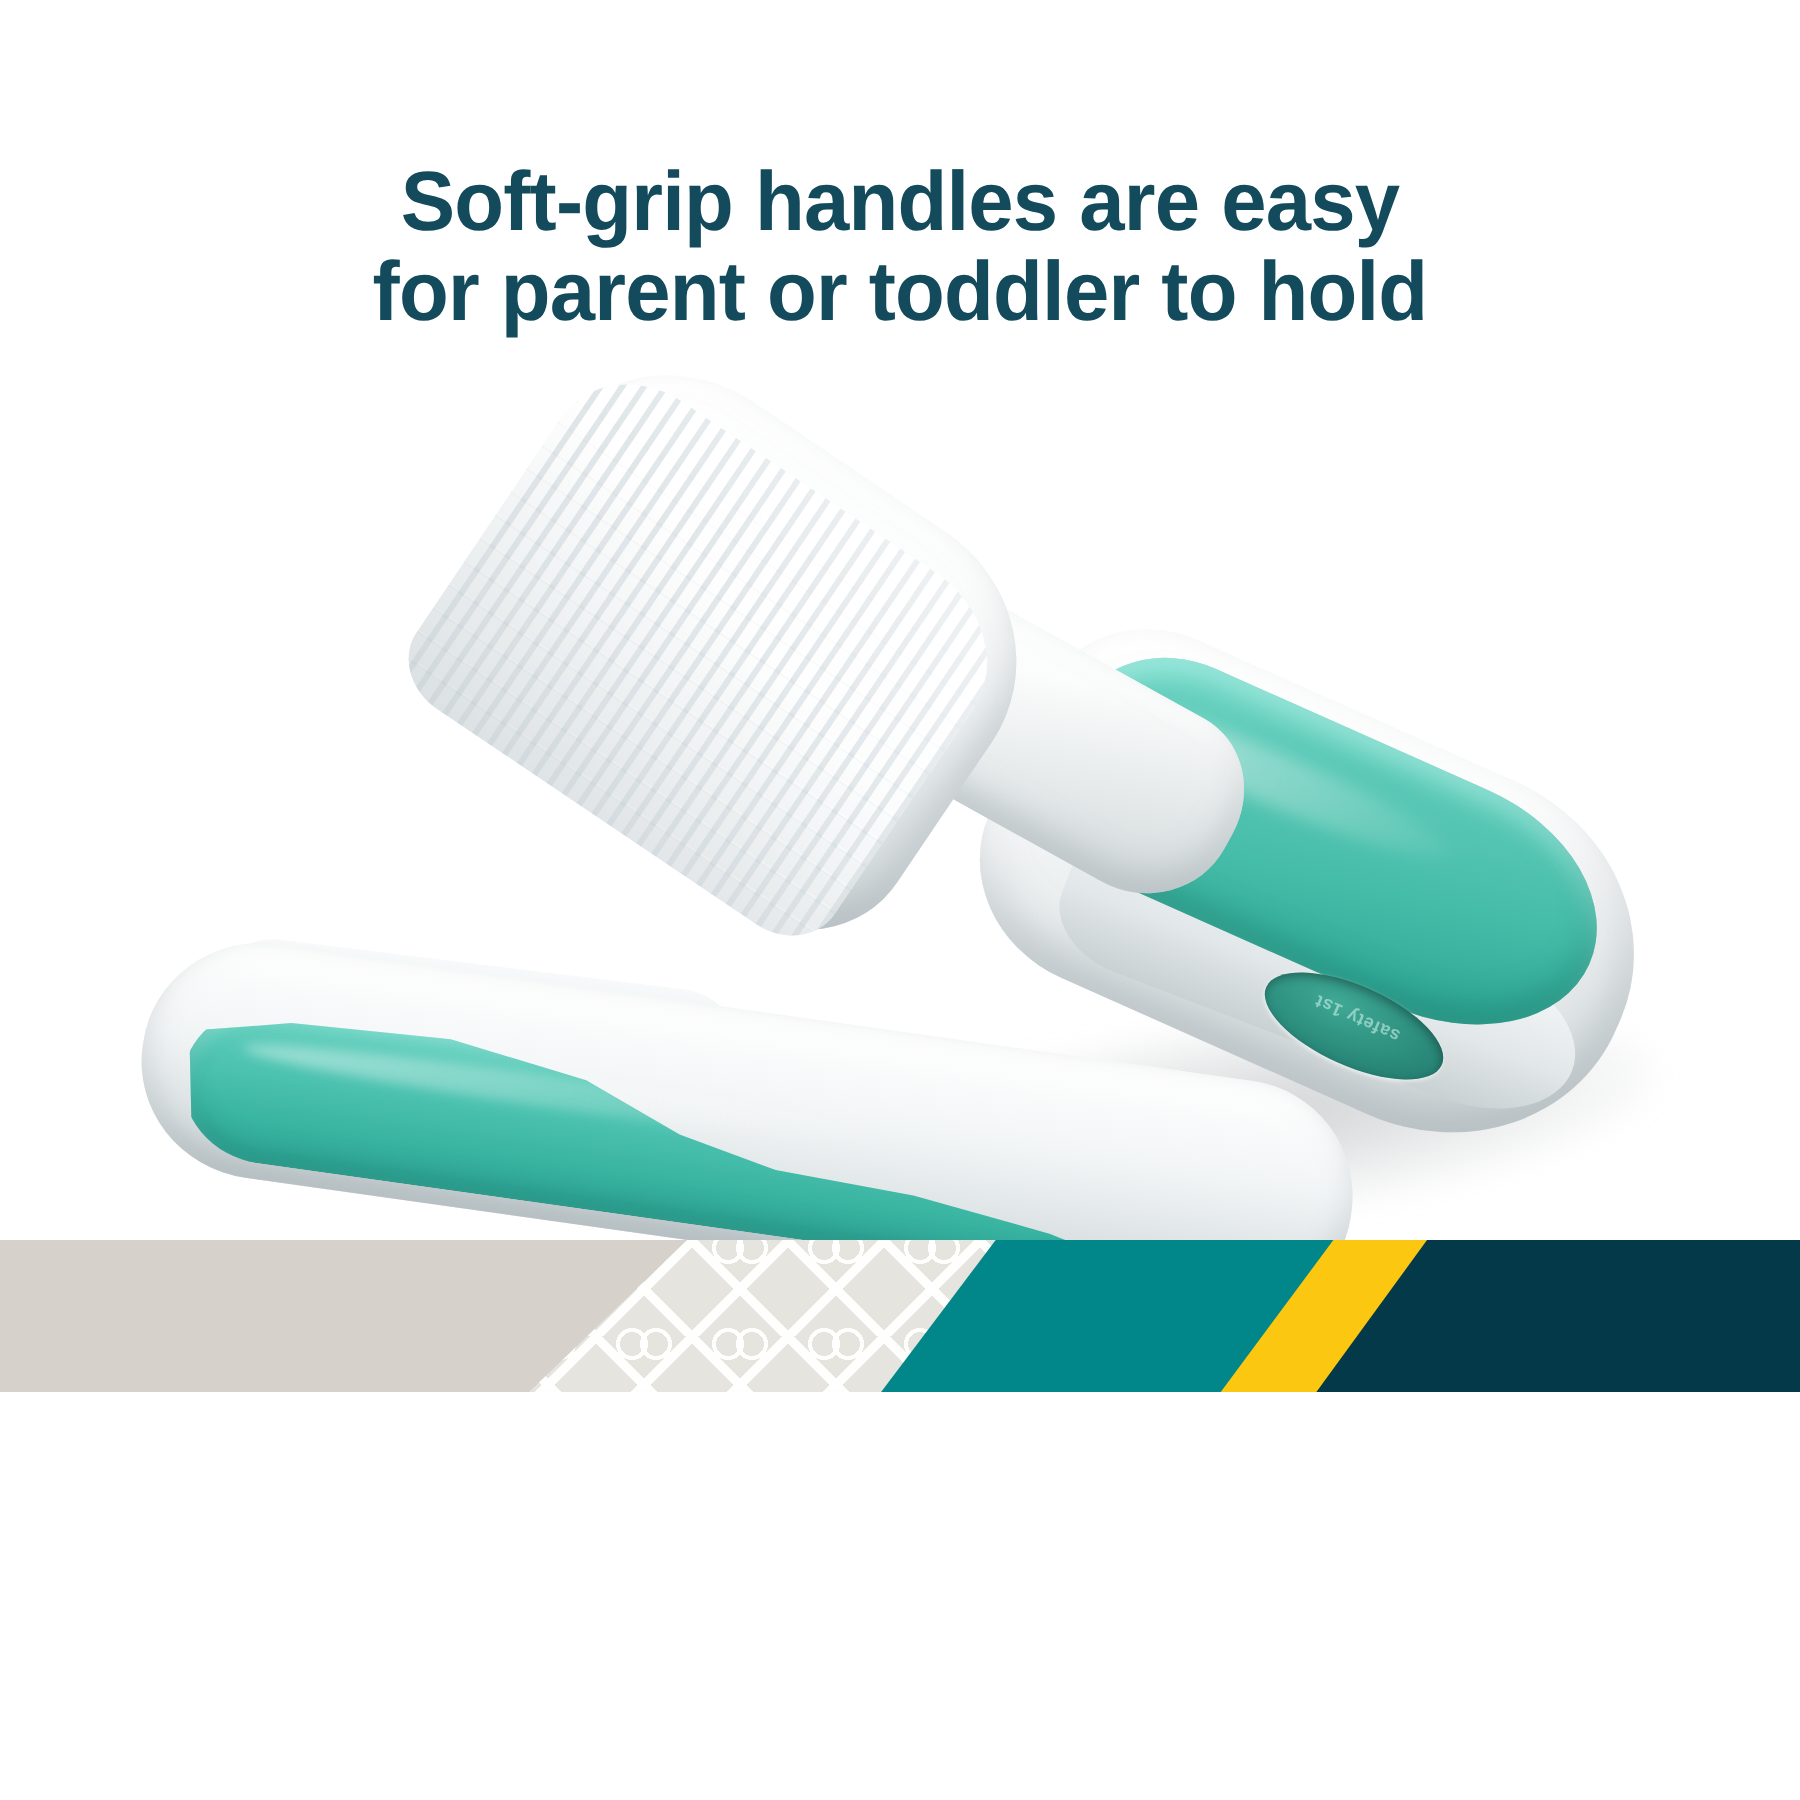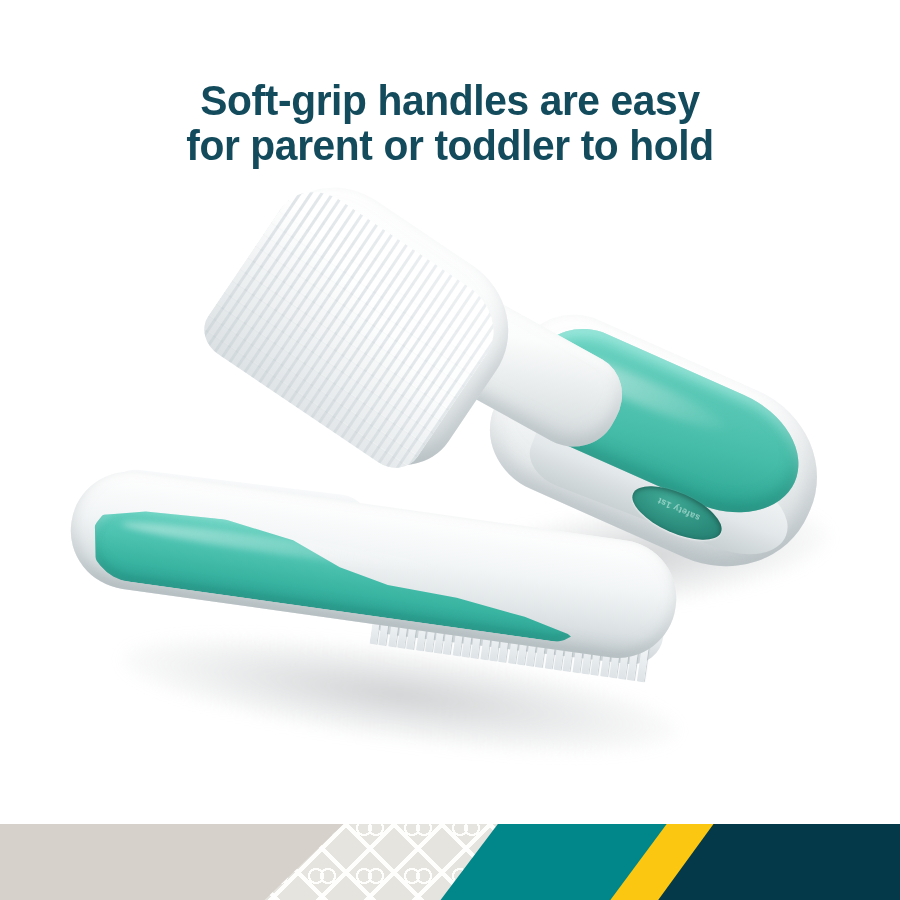--- a/index.html
+++ b/index.html
@@ -6,21 +6,21 @@
     margin: 0;
     padding: 0;
     background: #ffffff;
   }
   body {
     font-family: "Liberation Sans", sans-serif;
   }
   #stage {
     position: relative;
     width: 900px;
-    height: 900px;
+    height: 696px;
     background: #ffffff;
     overflow: hidden;
   }
 
   
   #headline {
     position: absolute;
     top: 78px;
     left: 0;
     width: 900px;

